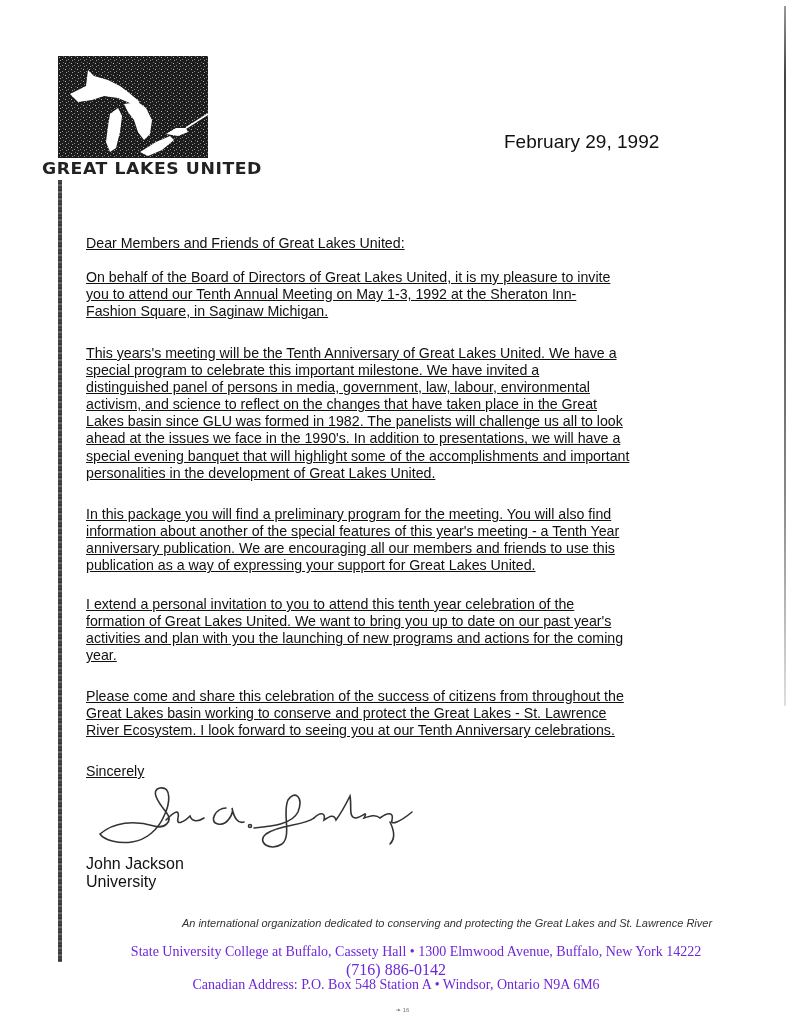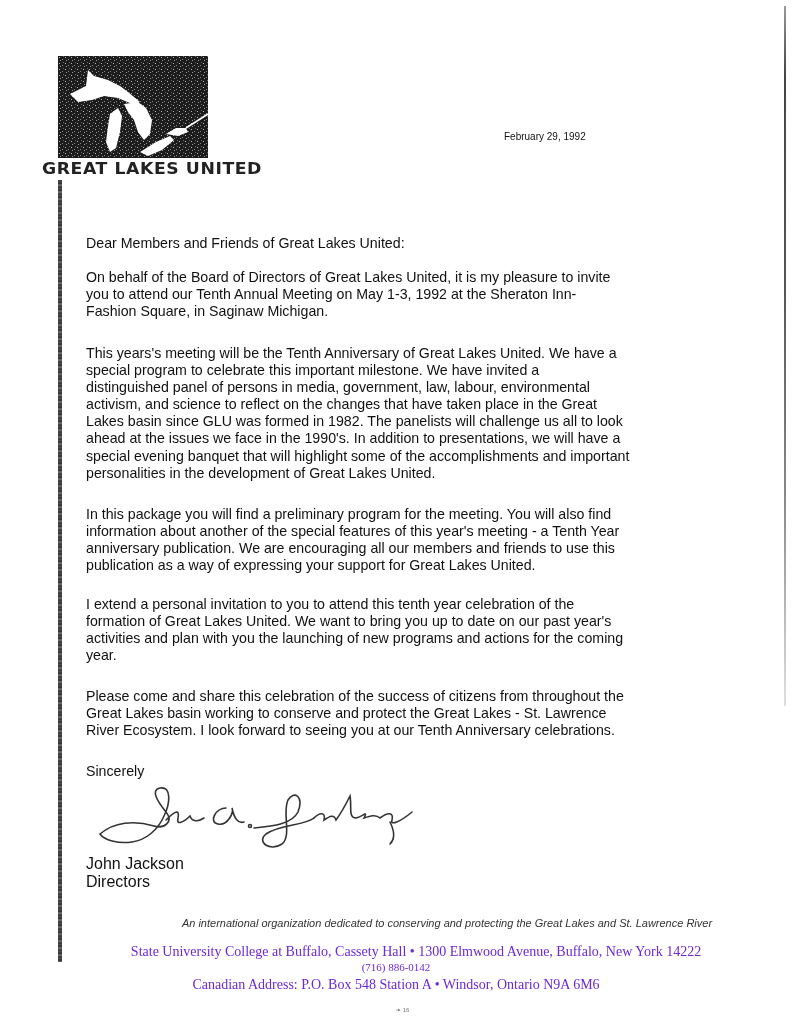--- a/index.html
+++ b/index.html
@@ -3,22 +3,22 @@
 <meta charset="utf-8">
 <style>
   html, body { margin:0; padding:0; background:#ffffff; }
   body { width:792px; height:1024px; position:relative; overflow:hidden; font-family:"Liberation Sans", sans-serif; color:#111; }
   .abs { position:absolute; }
   .logo-box { left:58px; top:56px; width:150px; height:102px; background:#1a1a1a; overflow:hidden; }
   .logo-box svg { display:block; }
   .logo-text { left:42px; top:160px; font-family:"DejaVu Sans", sans-serif; font-weight:bold; font-size:15px; letter-spacing:0.5px; color:#222; white-space:nowrap; transform:scaleX(1.15); transform-origin:left top; }
   .left-bar { left:58px; top:180px; width:4px; height:782px; background:repeating-linear-gradient(180deg,#333 0px,#555 2px,#222 3px,#777 5px,#333 7px); }
   .right-bar { left:784px; top:6px; width:2px; height:700px; background:linear-gradient(180deg,#999 0%, #444 10%, #555 40%, #888 70%, rgba(150,150,150,0.3) 100%); }
-  .date { left:504px; top:131px; font-size:10px; }
-  .p { position:absolute; left:86px; width:680px; font-size:14.2px; line-height:17.1px; margin:0; white-space:pre-line; }
+  .date { left:504px; top:131px; font-size:19px; }
+  .p { position:absolute; left:86px; width:680px; font-size:14.2px; line-height:17.1px; margin:0; white-space:pre-line;text-decoration:underline; }
   .sig-svg { left:94px; top:782px; }
   .name { left:86px; top:855px; font-size:16px; line-height:17.5px; }
   .tagline { left:16px; width:792px; top:917px; text-align:center; font-size:11px; font-style:italic; color:#333; padding-left:70px; box-sizing:border-box; }
   .addr { left:0; width:792px; text-align:center; font-family:"Liberation Serif", serif; font-size:14px; color:#6d28d9; }
   .small-mark { left:396px; top:1006px; font-size:6px; color:#777; }
 </style>
 </head>
 <body>
 
 <div class="abs logo-box">
@@ -90,20 +90,20 @@
       <circle cx="156" cy="44" r="1.5"></circle>
       <path d="M160,46 C180,44 198,42 204,30 C210,14 200,8 194,18 C188,30 198,54 188,62 C176,70 162,60 172,52 C186,42 210,44 220,36"></path>
       <path d="M220,36 C226,30 232,30 230,38 C236,34 240,32 242,38 C248,30 252,22 256,14 C258,24 254,36 262,36 C270,34 274,28 270,36 C276,34 282,32 286,36 C294,30 300,30 298,38 C296,44 306,40 318,30"></path>
       <path d="M296,40 C300,48 302,56 296,62"></path>
     </g>
   </svg>
 </div>
 
 <div class="abs name">
   <div>John Jackson</div>
-  <div>Directors</div>
+  <div>University</div>
 </div>
 
 <div class="abs tagline">An international organization dedicated to conserving and protecting the Great Lakes and St. Lawrence River</div>
 <div class="abs addr" style="top:944px; padding-left:40px; box-sizing:border-box;">State University College at Buffalo, Cassety Hall • 1300 Elmwood Avenue, Buffalo, New York 14222</div>
-<div class="abs addr" style="top:961px; font-size:11px;">(716) 886-0142</div>
+<div class="abs addr" style="top:961px; font-size:16px;">(716) 886-0142</div>
 <div class="abs addr" style="top:977px;">Canadian Address: P.O. Box 548 Station A • Windsor, Ontario N9A 6M6</div>
 <div class="abs small-mark">❧ 16</div>
 
 </body></html>

